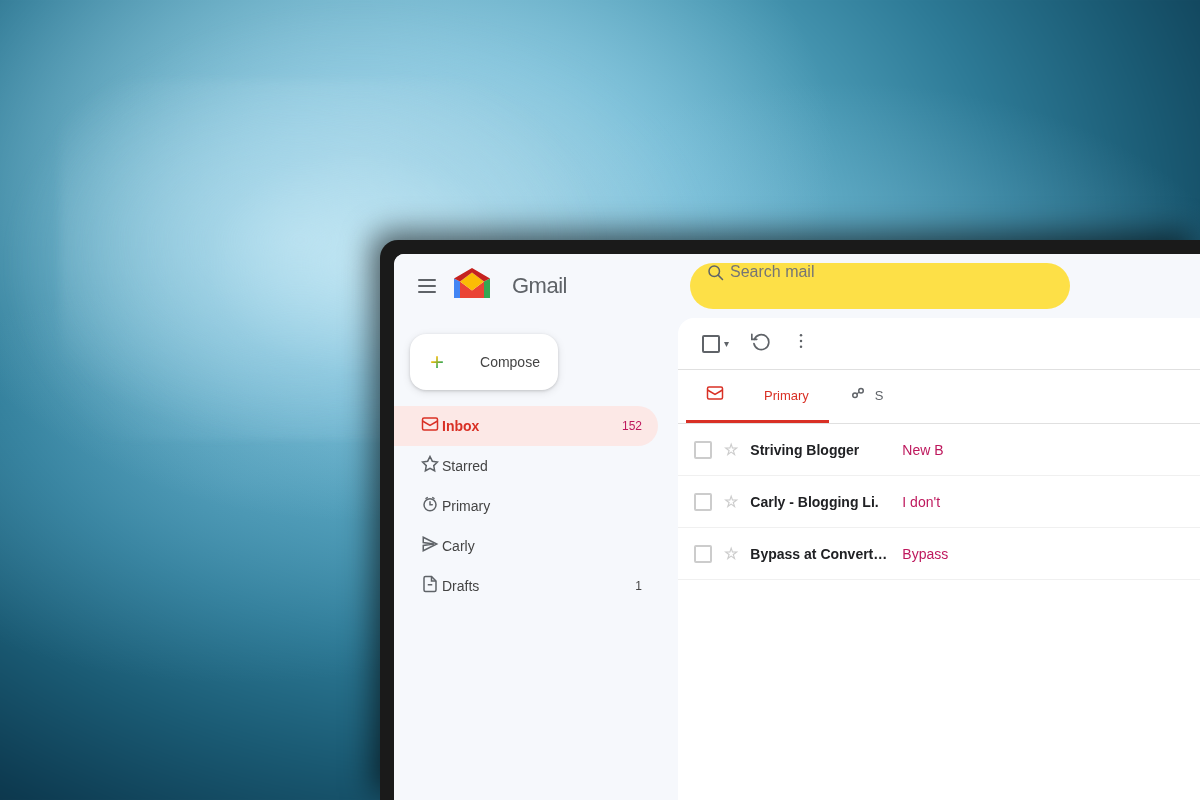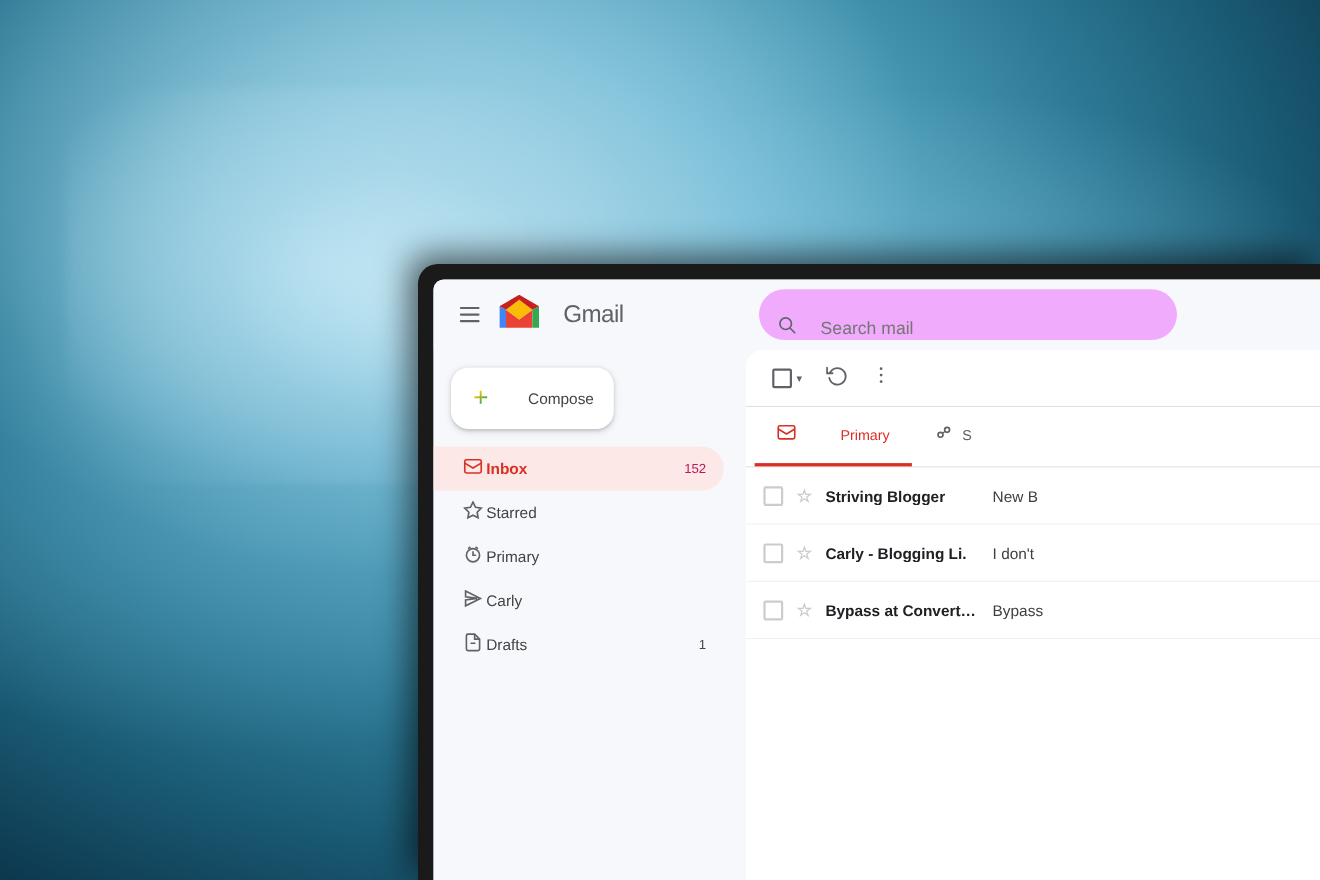--- a/index.html
+++ b/index.html
@@ -101,27 +101,27 @@
       font-size: 22px;
       font-weight: 400;
       color: #5f6368;
       letter-spacing: -0.5px;
     }
 
     
     .search-bar {
       flex: 1;
       max-width: 380px;
-      background: #f0abfc;
+      background: #fde047;
       border-radius: 24px;
       display: flex;
-      align-items: flex-end;
+      align-items: flex-start;
       padding: 0 16px;
       height: 46px;
-      gap: 22px;
+      gap: 6px;
     }
 
     .search-icon-wrap {
       color: #5f6368;
       font-size: 18px;
     }
 
     .search-input {
       border: none;
       background: transparent;
@@ -366,21 +366,21 @@
       color: #202124;
       font-weight: 600;
       flex-shrink: 0;
       overflow: hidden;
       text-overflow: ellipsis;
       white-space: nowrap;
     }
 
     .email-preview {
       font-size: 14px;
-      color: #404040;
+      color: #be185d;
       font-weight: 400;
       flex: 1;
       overflow: hidden;
       text-overflow: ellipsis;
       white-space: nowrap;
     }
 
     
     .email-preview-cut {
       overflow: hidden;

